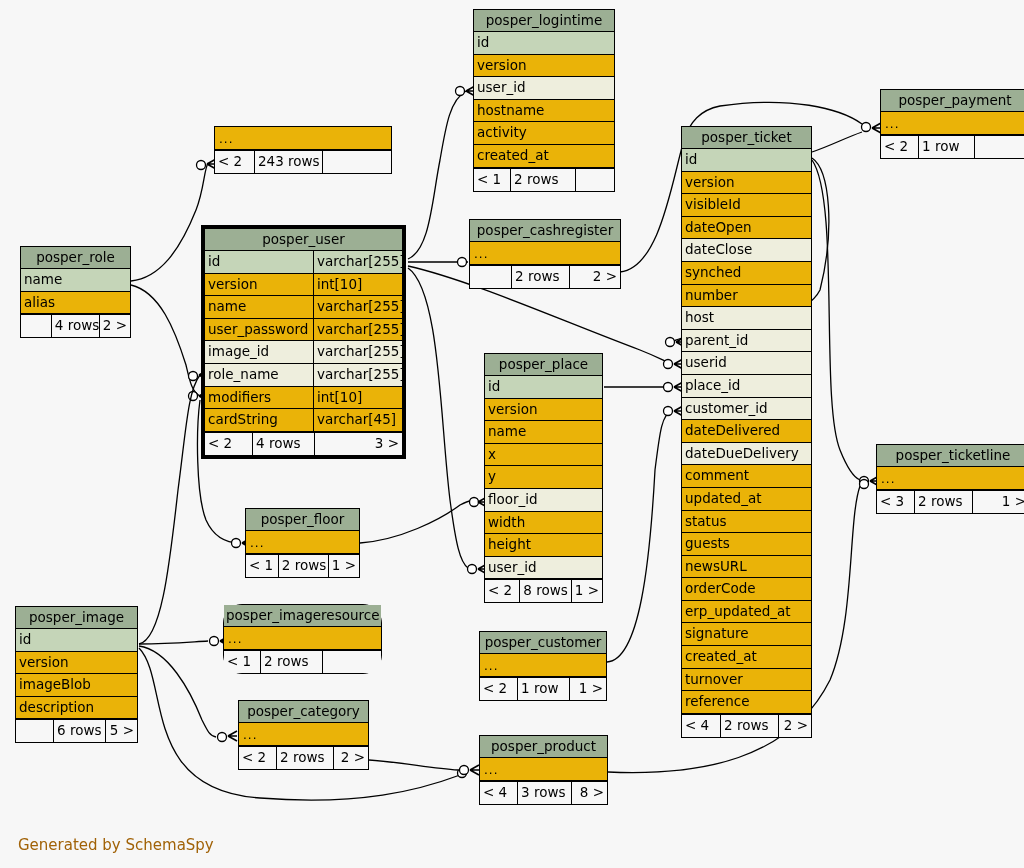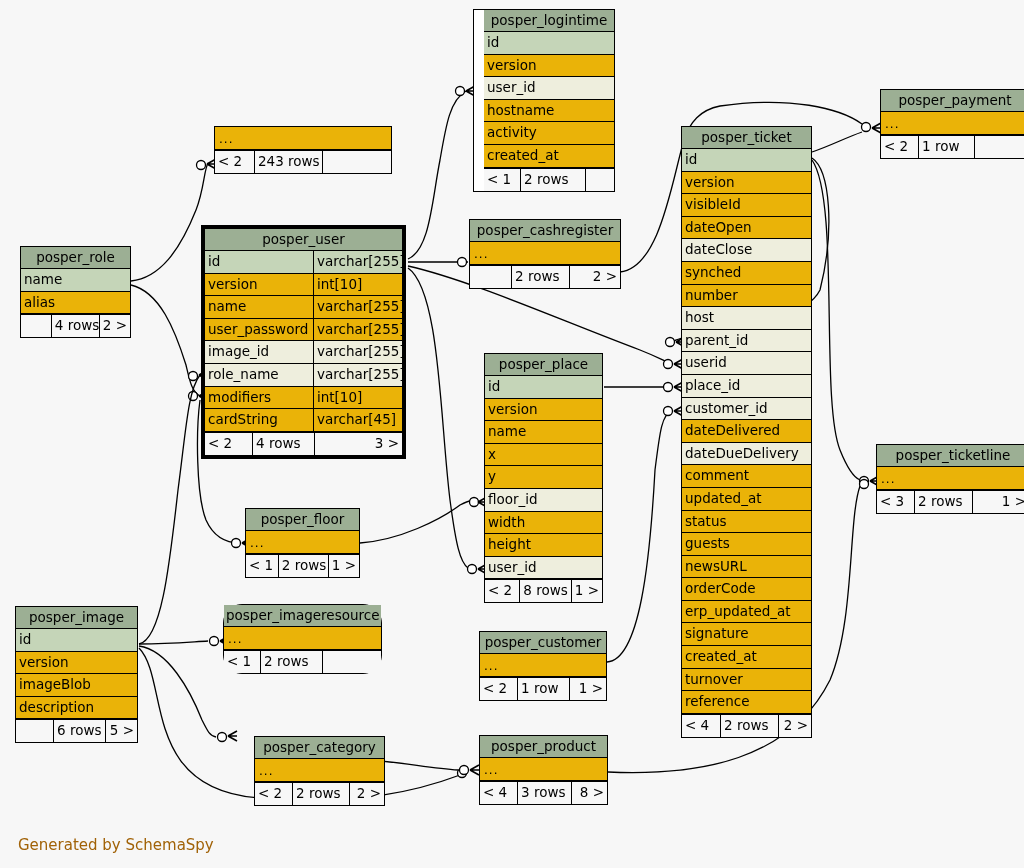--- a/index.html
+++ b/index.html
@@ -176,21 +176,21 @@
 
       <path d="M812,160 C840,200 820,400 840,450 C848,470 855,478 860,480"></path>
       <circle cx="864" cy="481" r="4.5" fill="#fff" stroke="#000" stroke-width="1.3"></circle>
       <use href="#cf" x="870" y="481"></use>
 
       <path d="M608,772 C700,776 790,760 830,680 C855,620 848,520 860,486"></path>
       <circle cx="864" cy="484" r="4.5" fill="#fff" stroke="#000" stroke-width="1.3"></circle>
     </g>
   </svg>
 
-  <div class="tbl" style="left:473px;top:9px;width:142px;padding-left:10px;">
+  <div class="tbl" style="left:473px;top:9px;width:142px;">
     <div class="thead">posper_logintime</div>
     <div class="rowline pk">
         <div class="cname" style="width:100%">id</div>
       </div>
     <div class="rowline plain">
         <div class="cname" style="width:100%">version</div>
       </div>
     <div class="rowline fk">
         <div class="cname" style="width:100%">user_id</div>
       </div>
@@ -483,21 +483,21 @@
     <div class="rowline plain">
         <div class="cname" style="width:100%">description</div>
       </div>
     <div class="foot">
       <div class="f-l" style="width:38px"></div>
       <div class="f-m" style="width:52px">6 rows</div>
       <div class="f-r" style="flex:1">5 &gt;</div>
     </div>
   </div>
 
-  <div class="tbl" style="left:238px;top:736px;width:131px;margin-left:16px;">
+  <div class="tbl" style="left:238px;top:700px;width:131px;">
     <div class="thead">posper_category</div>
     <div class="rowline plain">
         <div class="cname dots" style="width:100%">...</div>
       </div>
     <div class="foot">
       <div class="f-l" style="width:38px">&lt; 2</div>
       <div class="f-m" style="width:57px">2 rows</div>
       <div class="f-r" style="flex:1">2 &gt;</div>
     </div>
   </div>

